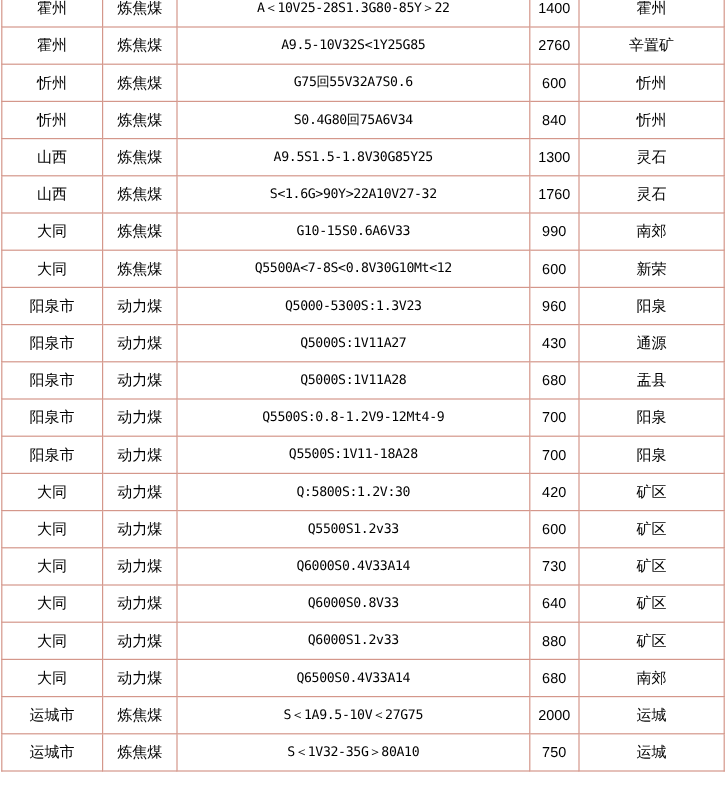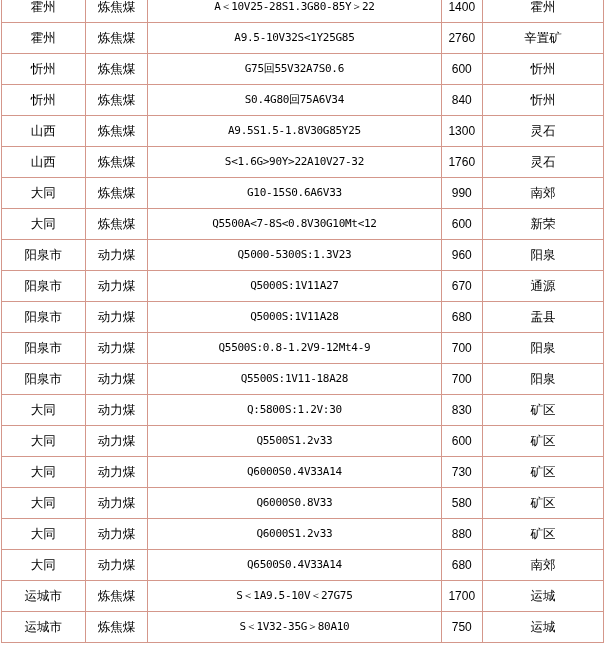--- a/index.html
+++ b/index.html
@@ -124,21 +124,21 @@
         <td class="region">阳泉市</td>
         <td class="type">动力煤</td>
         <td class="spec">Q5000-5300S:1.3V23</td>
         <td class="price">960</td>
         <td class="origin">阳泉</td>
       </tr>
     <tr>
         <td class="region">阳泉市</td>
         <td class="type">动力煤</td>
         <td class="spec">Q5000S:1V11A27</td>
-        <td class="price">670</td>
+        <td class="price">430</td>
         <td class="origin">通源</td>
       </tr>
     <tr>
         <td class="region">阳泉市</td>
         <td class="type">动力煤</td>
         <td class="spec">Q5000S:1V11A28</td>
         <td class="price">680</td>
         <td class="origin">盂县</td>
       </tr>
     <tr>
@@ -152,63 +152,63 @@
         <td class="region">阳泉市</td>
         <td class="type">动力煤</td>
         <td class="spec">Q5500S:1V11-18A28</td>
         <td class="price">700</td>
         <td class="origin">阳泉</td>
       </tr>
     <tr>
         <td class="region">大同</td>
         <td class="type">动力煤</td>
         <td class="spec">Q:5800S:1.2V:30</td>
-        <td class="price">830</td>
+        <td class="price">420</td>
         <td class="origin">矿区</td>
       </tr>
     <tr>
         <td class="region">大同</td>
         <td class="type">动力煤</td>
         <td class="spec">Q5500S1.2v33</td>
         <td class="price">600</td>
         <td class="origin">矿区</td>
       </tr>
     <tr>
         <td class="region">大同</td>
         <td class="type">动力煤</td>
         <td class="spec">Q6000S0.4V33A14</td>
         <td class="price">730</td>
         <td class="origin">矿区</td>
       </tr>
     <tr>
         <td class="region">大同</td>
         <td class="type">动力煤</td>
         <td class="spec">Q6000S0.8V33</td>
-        <td class="price">580</td>
+        <td class="price">640</td>
         <td class="origin">矿区</td>
       </tr>
     <tr>
         <td class="region">大同</td>
         <td class="type">动力煤</td>
         <td class="spec">Q6000S1.2v33</td>
         <td class="price">880</td>
         <td class="origin">矿区</td>
       </tr>
     <tr>
         <td class="region">大同</td>
         <td class="type">动力煤</td>
         <td class="spec">Q6500S0.4V33A14</td>
         <td class="price">680</td>
         <td class="origin">南郊</td>
       </tr>
     <tr>
         <td class="region">运城市</td>
         <td class="type">炼焦煤</td>
         <td class="spec">S＜1A9.5-10V＜27G75</td>
-        <td class="price">1700</td>
+        <td class="price">2000</td>
         <td class="origin">运城</td>
       </tr>
     <tr>
         <td class="region">运城市</td>
         <td class="type">炼焦煤</td>
         <td class="spec">S＜1V32-35G＞80A10</td>
         <td class="price">750</td>
         <td class="origin">运城</td>
       </tr>
   </tbody>

